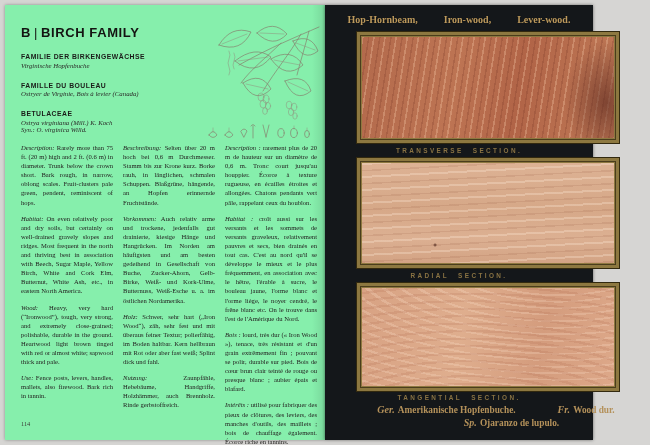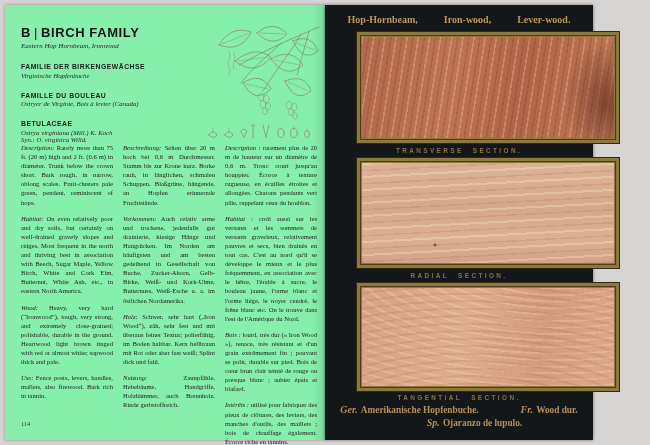--- a/index.html
+++ b/index.html
@@ -63,21 +63,20 @@
 </style>
 </head>
 <body>
 
 <div class="stage">
 
   <div class="page-left">
 
     <div class="head-block">
       <div class="family-line"><span>B</span><span class="bar">|</span><span>BIRCH FAMILY</span></div>
-      <div class="common-sub">Eastern Hop Hornbeam, Ironwood</div>
 
       <div class="lang-group">
         <div class="lang-head">FAMILIE DER BIRKENGEWÄCHSE</div>
         <div class="lang-sub">Virginische Hopfenbuche</div>
       </div>
 
       <div class="lang-group">
         <div class="lang-head">FAMILLE DU BOULEAU</div>
         <div class="lang-sub">Ostryer de Virginie, Bois à levier (Canada)</div>
       </div>
@@ -194,21 +193,21 @@
     </div>
     <div class="caption" style="top:267px;">RADIAL SECTION.</div>
 
     <div class="sample" style="top:278px;height:108px;">
       <div class="inner">
         <div class="wood wood-3"></div>
       </div>
     </div>
     <div class="caption" style="top:389px;">TANGENTIAL SECTION.</div>
 
-    <div class="gold-footer" style="top:399px;">
+    <div class="gold-footer" style="top:399px;margin-left:37px;">
       <div class="gf-line1">
         <span><span class="abbr">Ger.</span><span>Amerikanische Hopfenbuche.</span></span>
         <span><span class="abbr">Fr.</span><span>Wood dur.</span></span>
       </div>
       <div class="gf-line2">
         <span><span class="abbr">Sp.</span><span>Ojaranzo de lupulo.</span></span>
       </div>
     </div>
   </div>
 </div>

